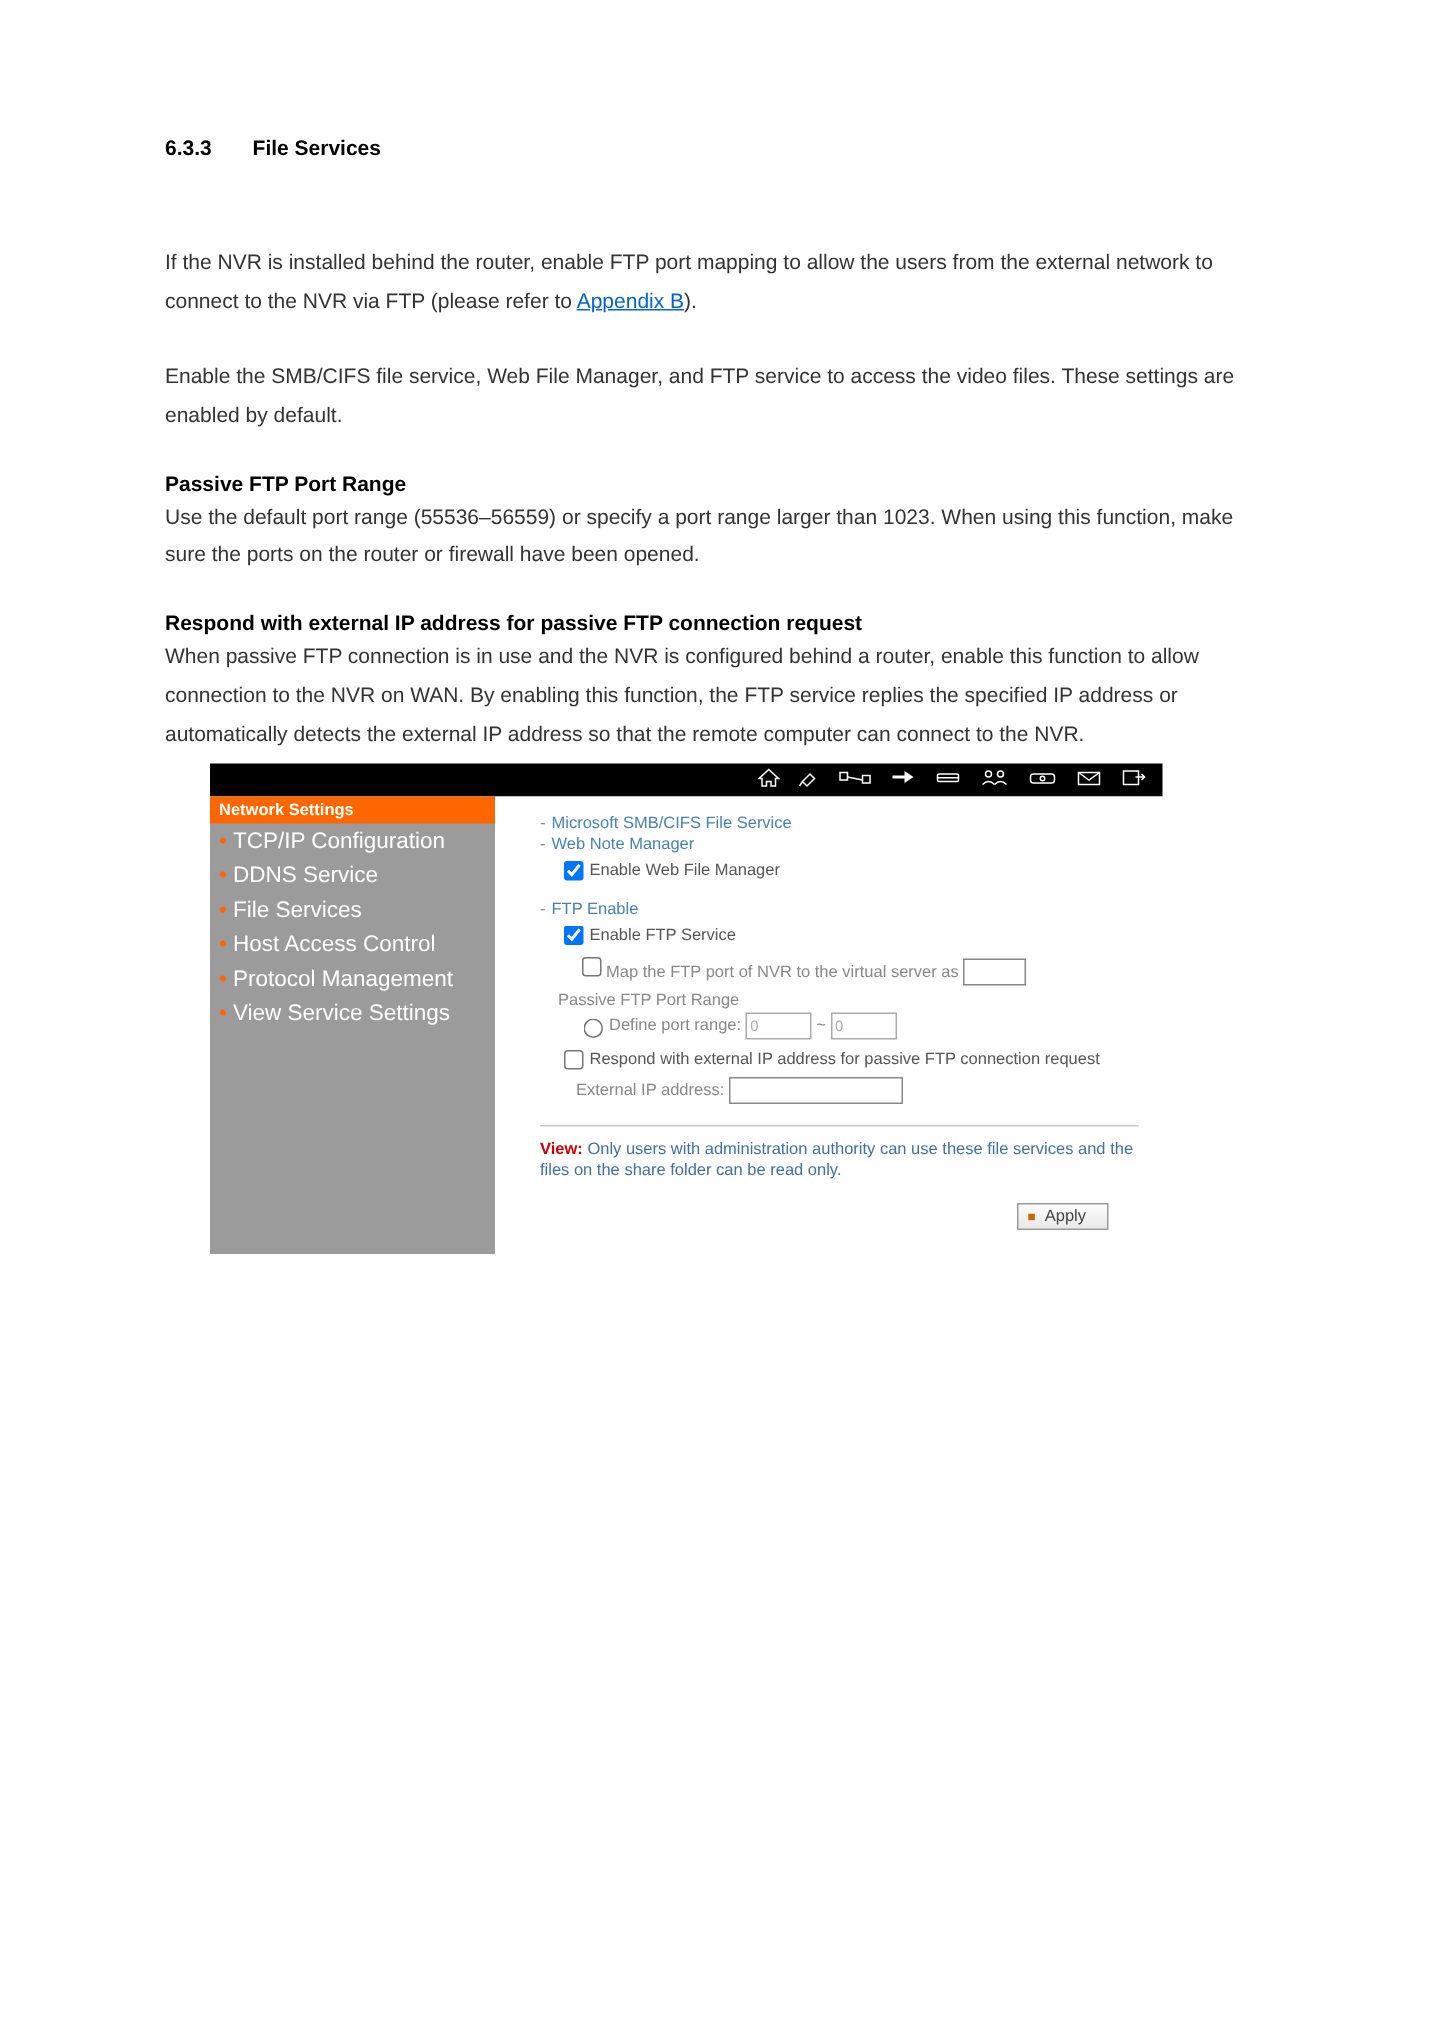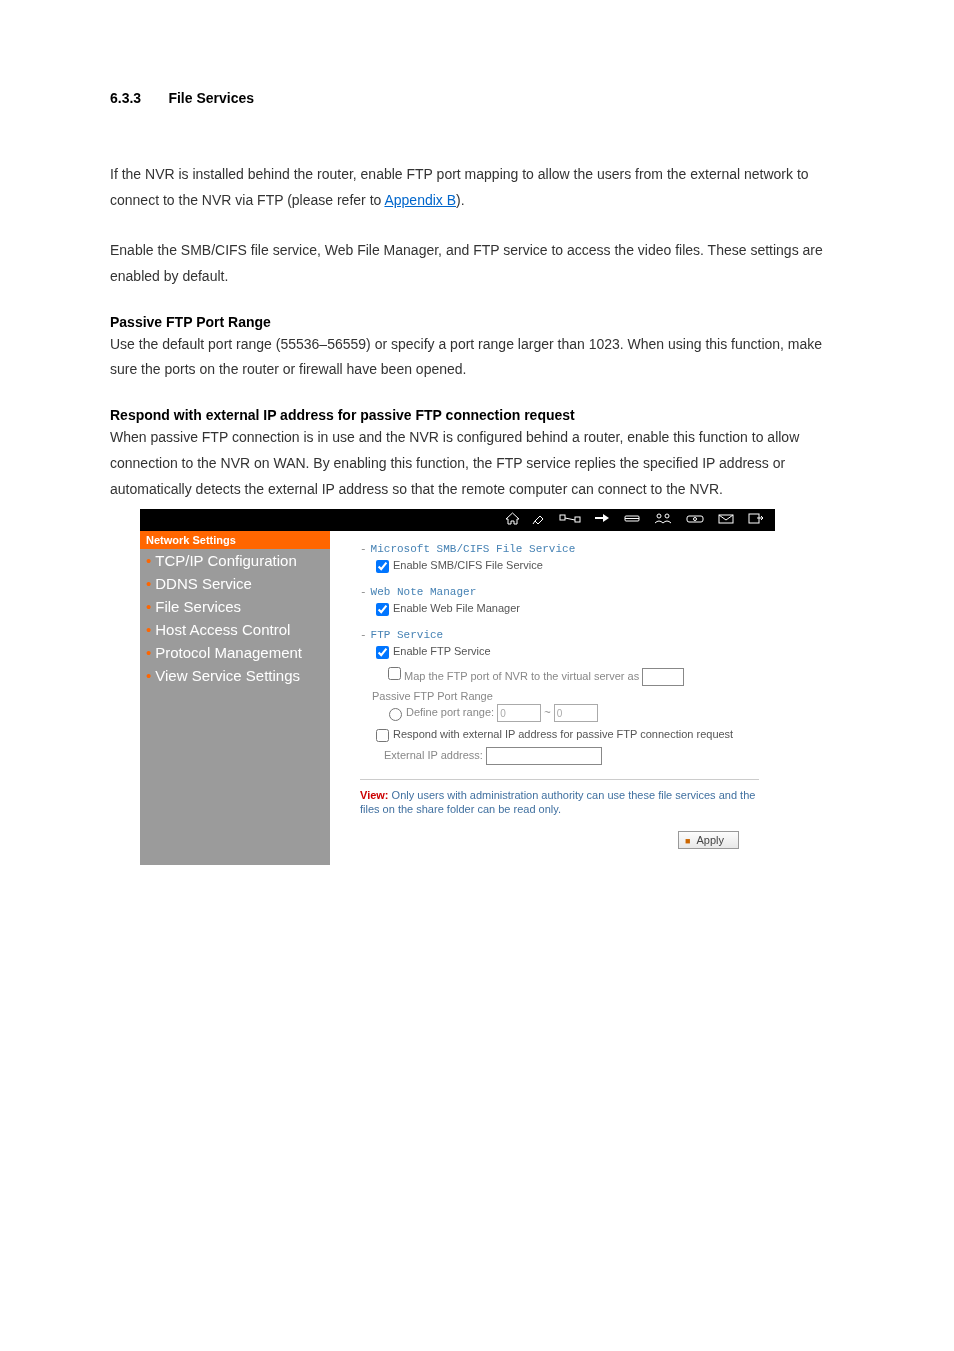--- a/index.html
+++ b/index.html
@@ -88,21 +88,20 @@
     flex: 1;
     padding: 12px 16px 16px 30px;
     font-size: 11px;
     color: #444;
     font-family: Tahoma, Verdana, sans-serif;
   }
   .svc-heading {
     color: #4682b4;
     font-size: 11px;
     margin-bottom: 2px;
-    font-family: Liberation Mono, monospace;
   }
   .svc-heading .dash {
     color: #888;
     margin-right: 4px;
   }
   .chk-line {
     margin-left: 12px;
     margin-bottom: 10px;
     color: #555;
   }
@@ -280,30 +279,27 @@
         <div class="sidebar-item"><span class="bullet">•</span><span>TCP/IP Configuration</span></div>
         <div class="sidebar-item"><span class="bullet">•</span><span>DDNS Service</span></div>
         <div class="sidebar-item"><span class="bullet">•</span><span>File Services</span></div>
         <div class="sidebar-item"><span class="bullet">•</span><span>Host Access Control</span></div>
         <div class="sidebar-item"><span class="bullet">•</span><span>Protocol Management</span></div>
         <div class="sidebar-item"><span class="bullet">•</span><span>View Service Settings</span></div>
       </div>
       <div class="content-pane">
 
         <div class="svc-heading"><span class="dash">-</span><span>Microsoft SMB/CIFS File Service</span></div>
-        <div class="chk-line">
-          <input type="checkbox" checked="" style=""><span>Enable SMB/CIFS File Service</span>
-        </div>
 
         <div class="svc-heading"><span class="dash">-</span><span>Web Note Manager</span></div>
         <div class="chk-line">
           <input type="checkbox" checked="" style=""><span>Enable Web File Manager</span>
         </div>
 
-        <div class="svc-heading"><span class="dash">-</span><span>FTP Service</span></div>
+        <div class="svc-heading"><span class="dash">-</span><span>FTP Enable</span></div>
         <div class="chk-line" style="margin-bottom:2px;">
           <input type="checkbox" checked="" style=""><span>Enable FTP Service</span>
         </div>
         <div class="sub-indent">
           <input type="checkbox" style=""><span>Map the FTP port of NVR to the virtual server as</span>
           <input class="virtual-input" type="text" style="">
         </div>
         <div class="sub-head">Passive FTP Port Range</div>
         <div class="radio-line">
           <input type="radio" name="pr" style=""><span>Define port range:</span>

